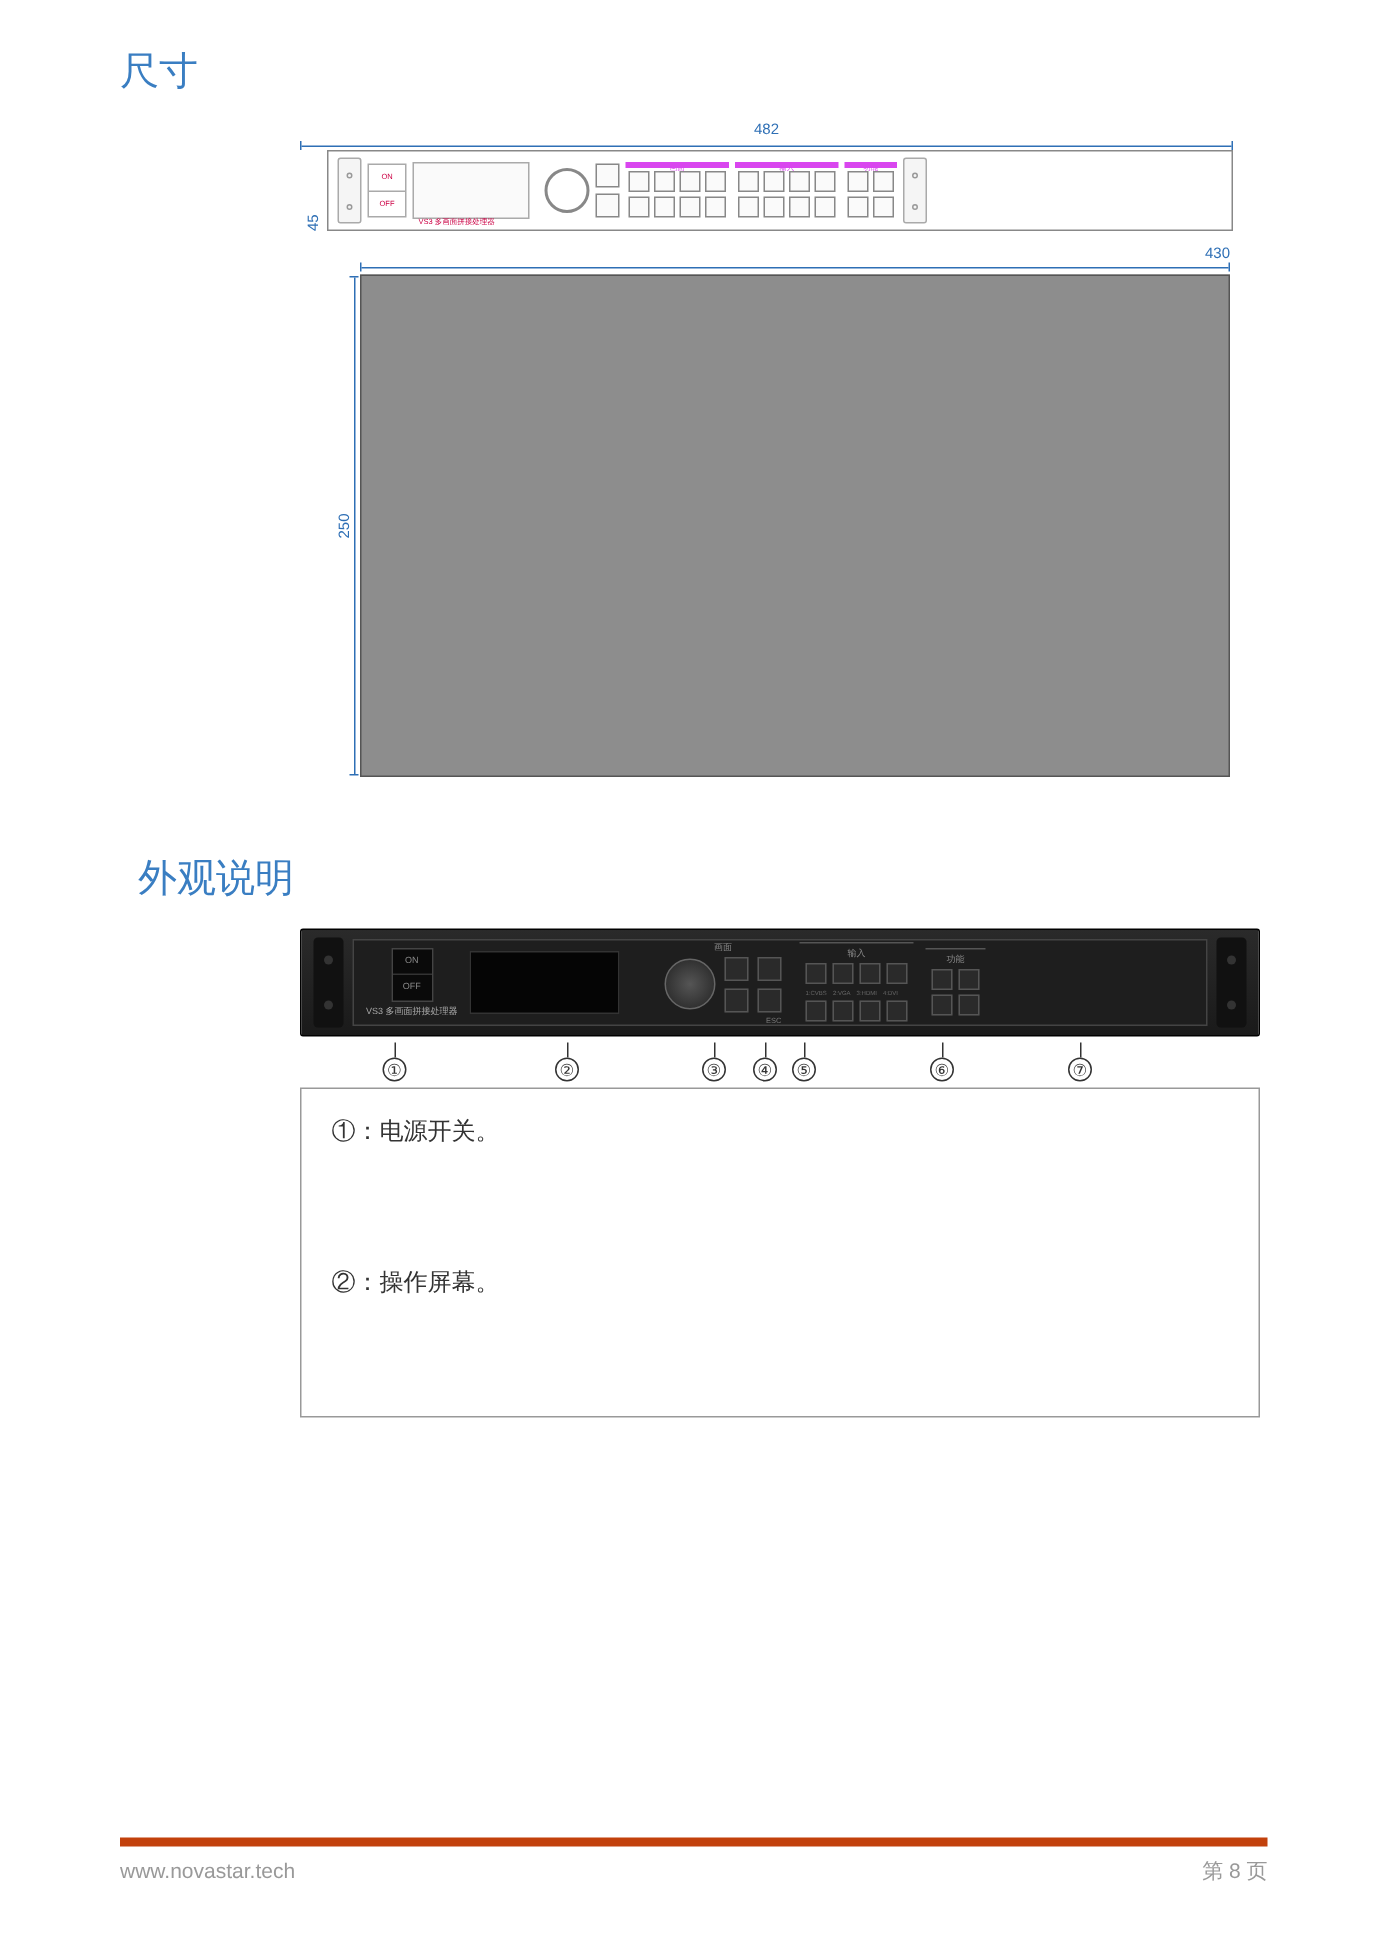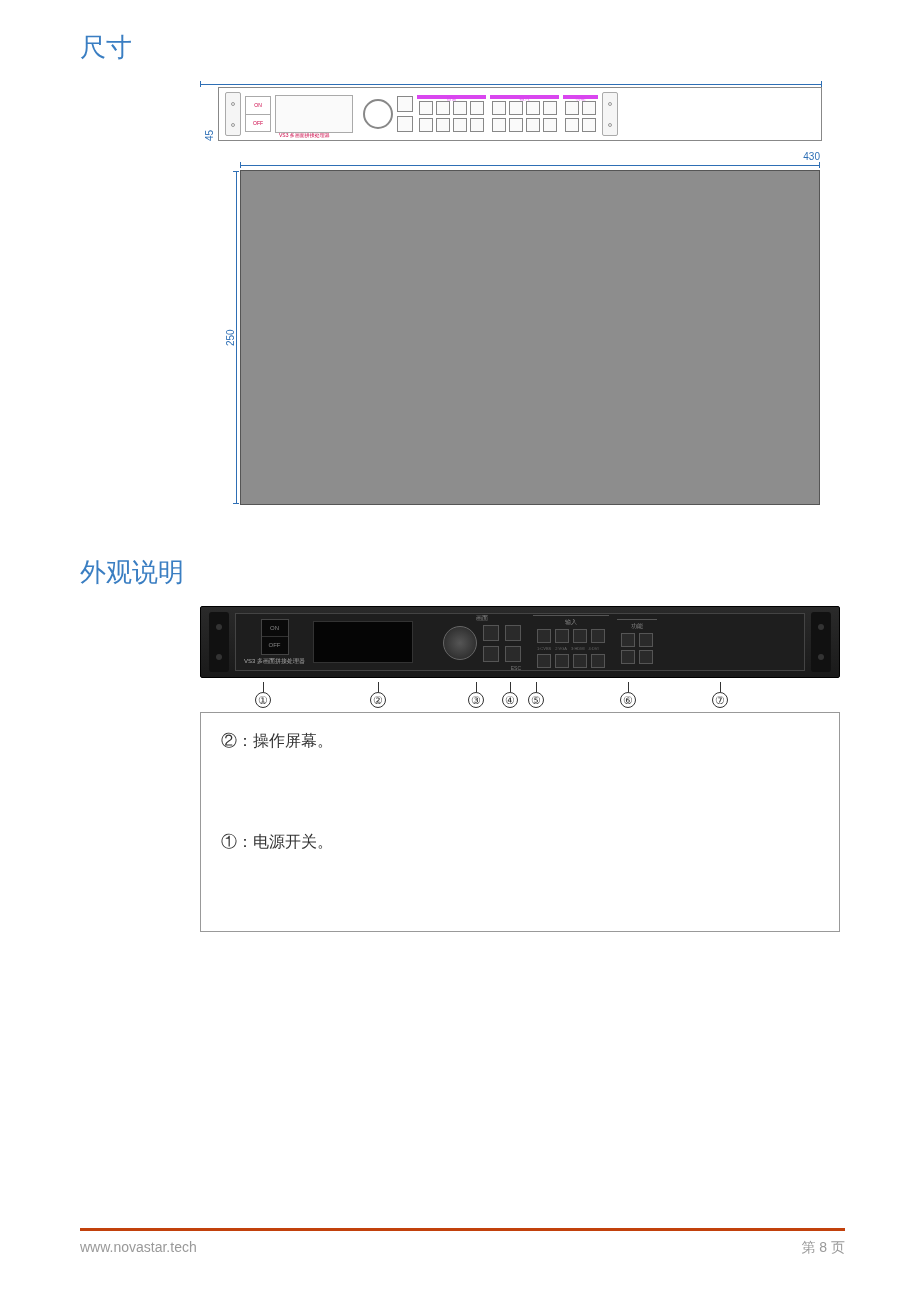--- a/index.html
+++ b/index.html
@@ -14,21 +14,21 @@
   .page {
     padding: 30px 75px 0 80px;
     border-radius: 22px;
   }
   .h1 {
     color: #3a7ec2;
     font-size: 26px;
     font-weight: 500;
     margin-bottom: 16px;
   }
-  .h1.second { margin-top: 50px; }
+  .h1.second { margin-top: 50px; margin-left: 12px; }
   .h2 {
     font-family: "SimSun", serif;
     font-size: 22px;
     font-weight: 400;
     margin-left: 120px;
     margin-bottom: 12px;
     color: #333;
   }
 
   
@@ -209,36 +209,37 @@
     margin-bottom: 80px;
   }
   .desc-item:last-child{margin-bottom:0;}
 
   
   .footer {
     position: absolute;
     bottom: 45px;
     left: 80px;
     right: 75px;
-    border-top: 3px solid #c2410c;
+    border-top: 6px solid #c2410c;
     padding-top: 8px;
     display: flex;
     justify-content: space-between;
     font-size: 14px;
     color: #999;
   }
 </style>
 </head>
 <body>
 
 <div class="page">
 
   <div class="h1">尺寸</div>
 
   <div class="dim-wrap">
+    <div class="dim-top-label">482</div>
     <div class="dim-top-line"></div>
     <div class="front-row">
       <div class="dim-v" style="height:54px;">
         <div class="dim-v-label">45</div>
       </div>
       <div class="front-panel-dim">
         <div class="ear">
             <div class="hole"></div>
             <div class="hole"></div>
           </div>
@@ -412,22 +413,22 @@
           <div class="circ">⑥</div>
         </div>
       <div class="callout" style="left:512px;">
           <div class="line"></div>
           <div class="circ">⑦</div>
         </div>
     </div>
   </div>
 
   <div class="desc-box">
+    <div class="desc-item">①：电源开关。</div>
     <div class="desc-item">②：操作屏幕。</div>
-    <div class="desc-item">①：电源开关。</div>
   </div>
 
 </div>
 
 <div class="footer">
   <span>www.novastar.tech</span>
   <span>第 8 页</span>
 </div>
 
 </body></html>

